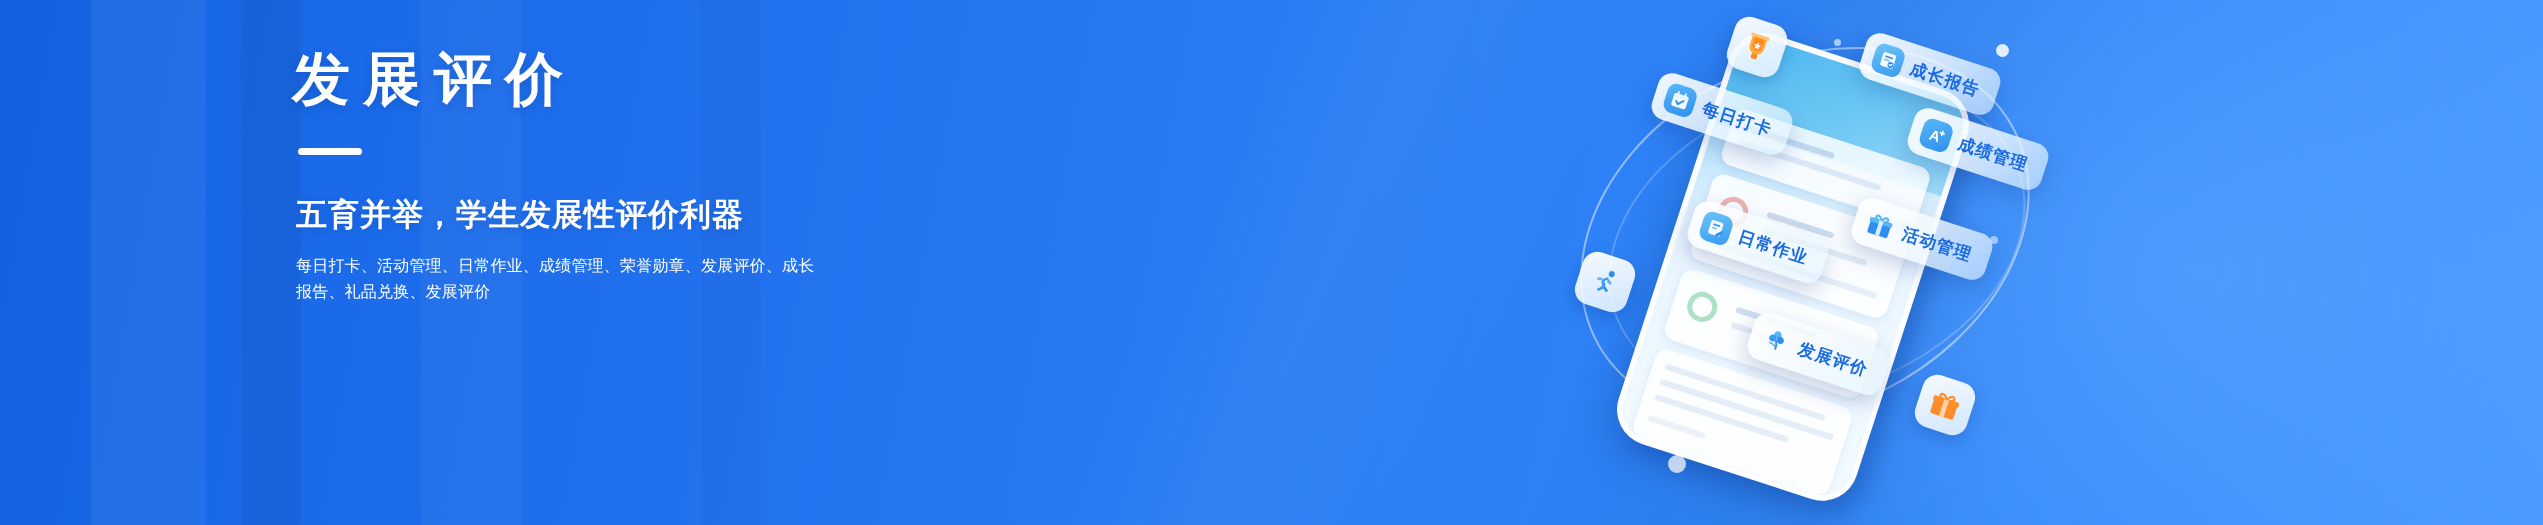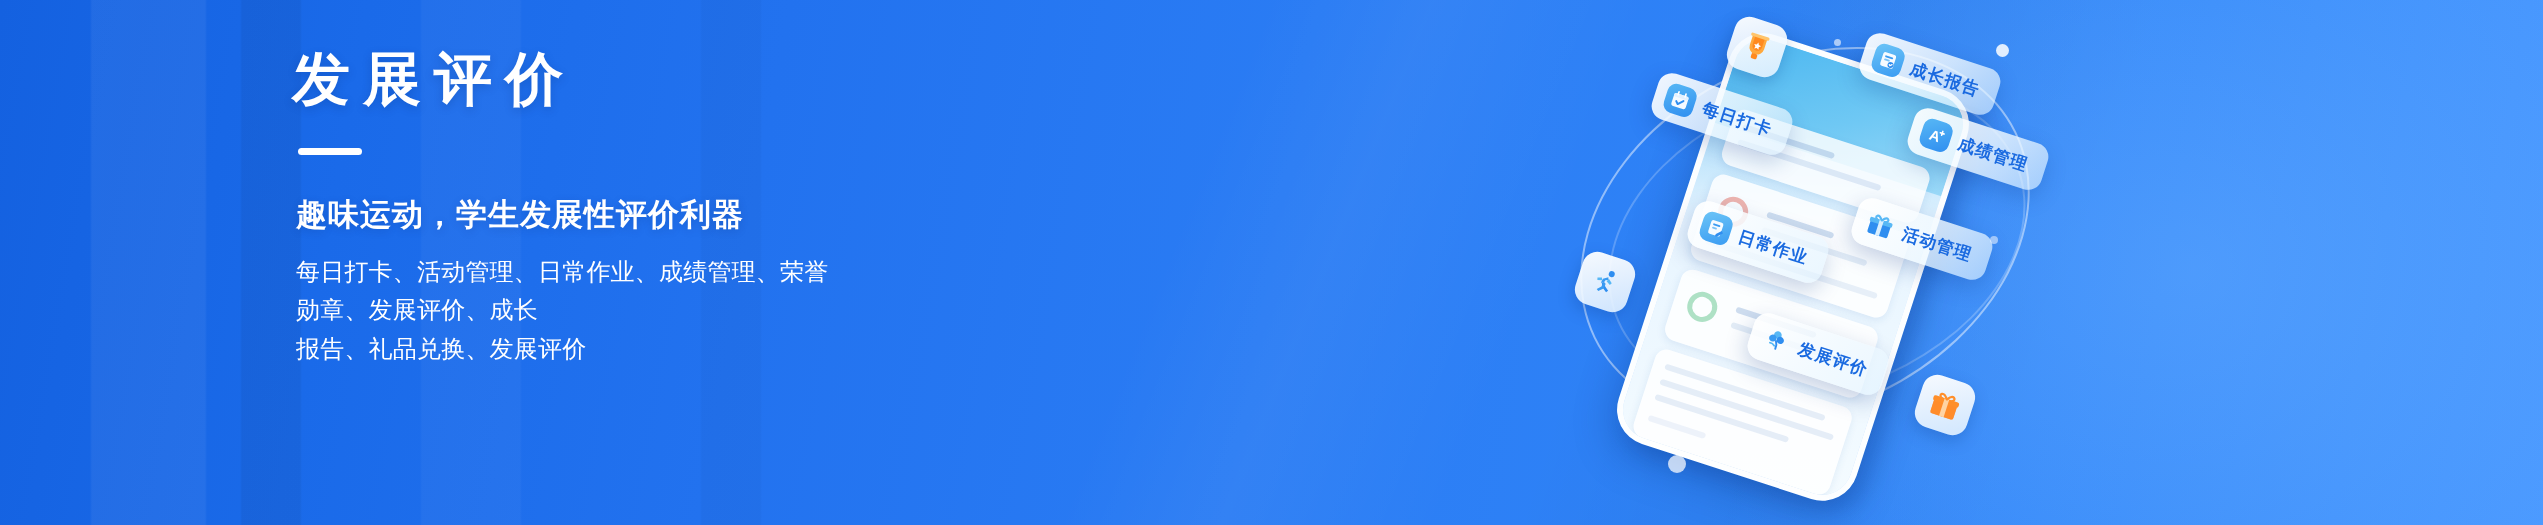--- a/index.html
+++ b/index.html
@@ -76,21 +76,21 @@
   .subtitle {
     color: #ffffff;
     font-size: 31px;
     font-weight: bold;
     letter-spacing: 1px;
     margin: 39px 0 0 4px;
     text-shadow: 0 2px 8px rgba(0,40,110,0.20);
   }
   .desc {
     color: #ffffff;
-    font-size: 24px;
+    font-size: 16px;
     line-height: 1.62;
     margin: 17px 0 0 4px;
     max-width: 540px;
     letter-spacing: 0.2px;
   }
   .desc span { display: block; }
 
   
   .art {
     position: absolute;
@@ -245,21 +245,21 @@
 
 <div class="banner">
 
   <div class="bg-stripes"></div>
   <div class="bg-diag"></div>
   <div class="bg-glow"></div>
 
   <div class="copy">
     <h1 class="title">发展评价</h1>
     <div class="divider"></div>
-    <div class="subtitle">趣味运动，学生发展性评价利器</div>
+    <div class="subtitle">五育并举，学生发展性评价利器</div>
     <div class="desc">
       <span>每日打卡、活动管理、日常作业、成绩管理、荣誉勋章、发展评价、成长</span>
       <span>报告、礼品兑换、发展评价</span>
     </div>
   </div>
 
   <div class="art">
 
     <div class="orbit orbit-a"></div>
     <div class="orbit orbit-b"></div>

